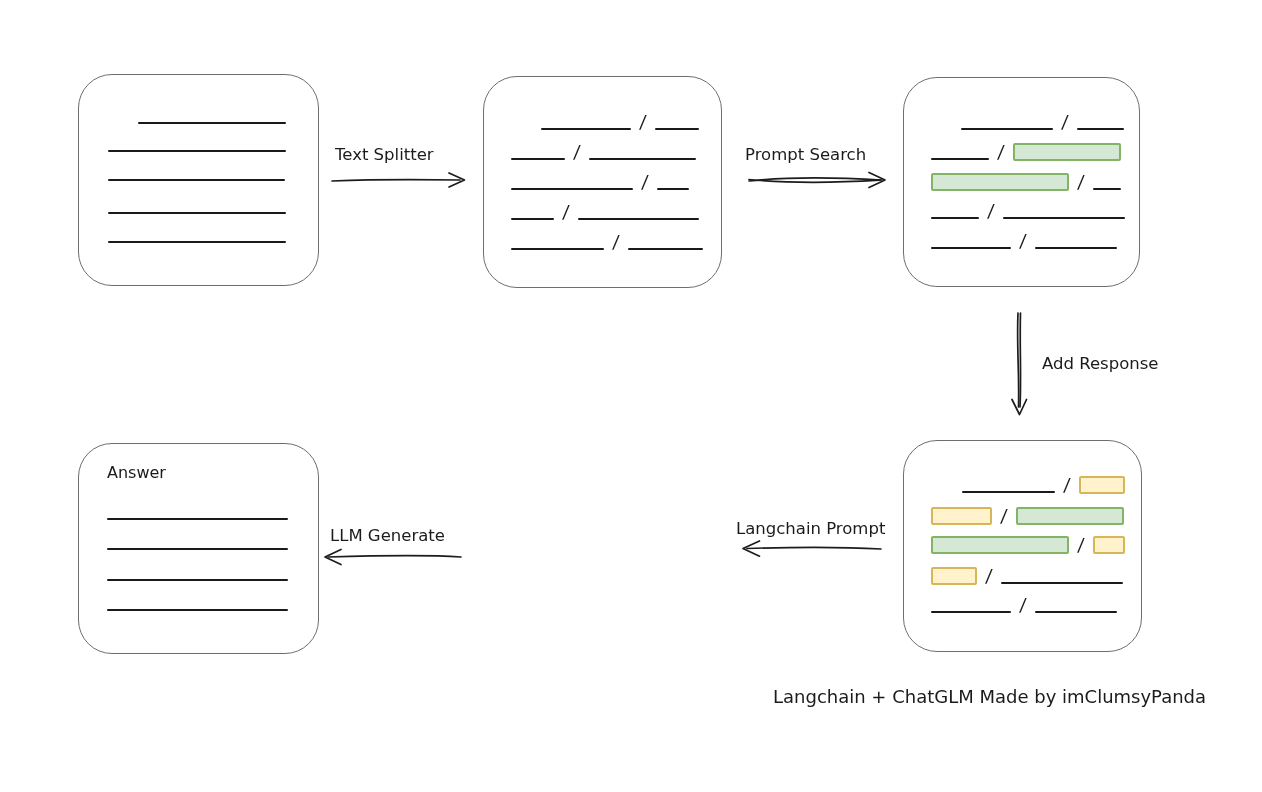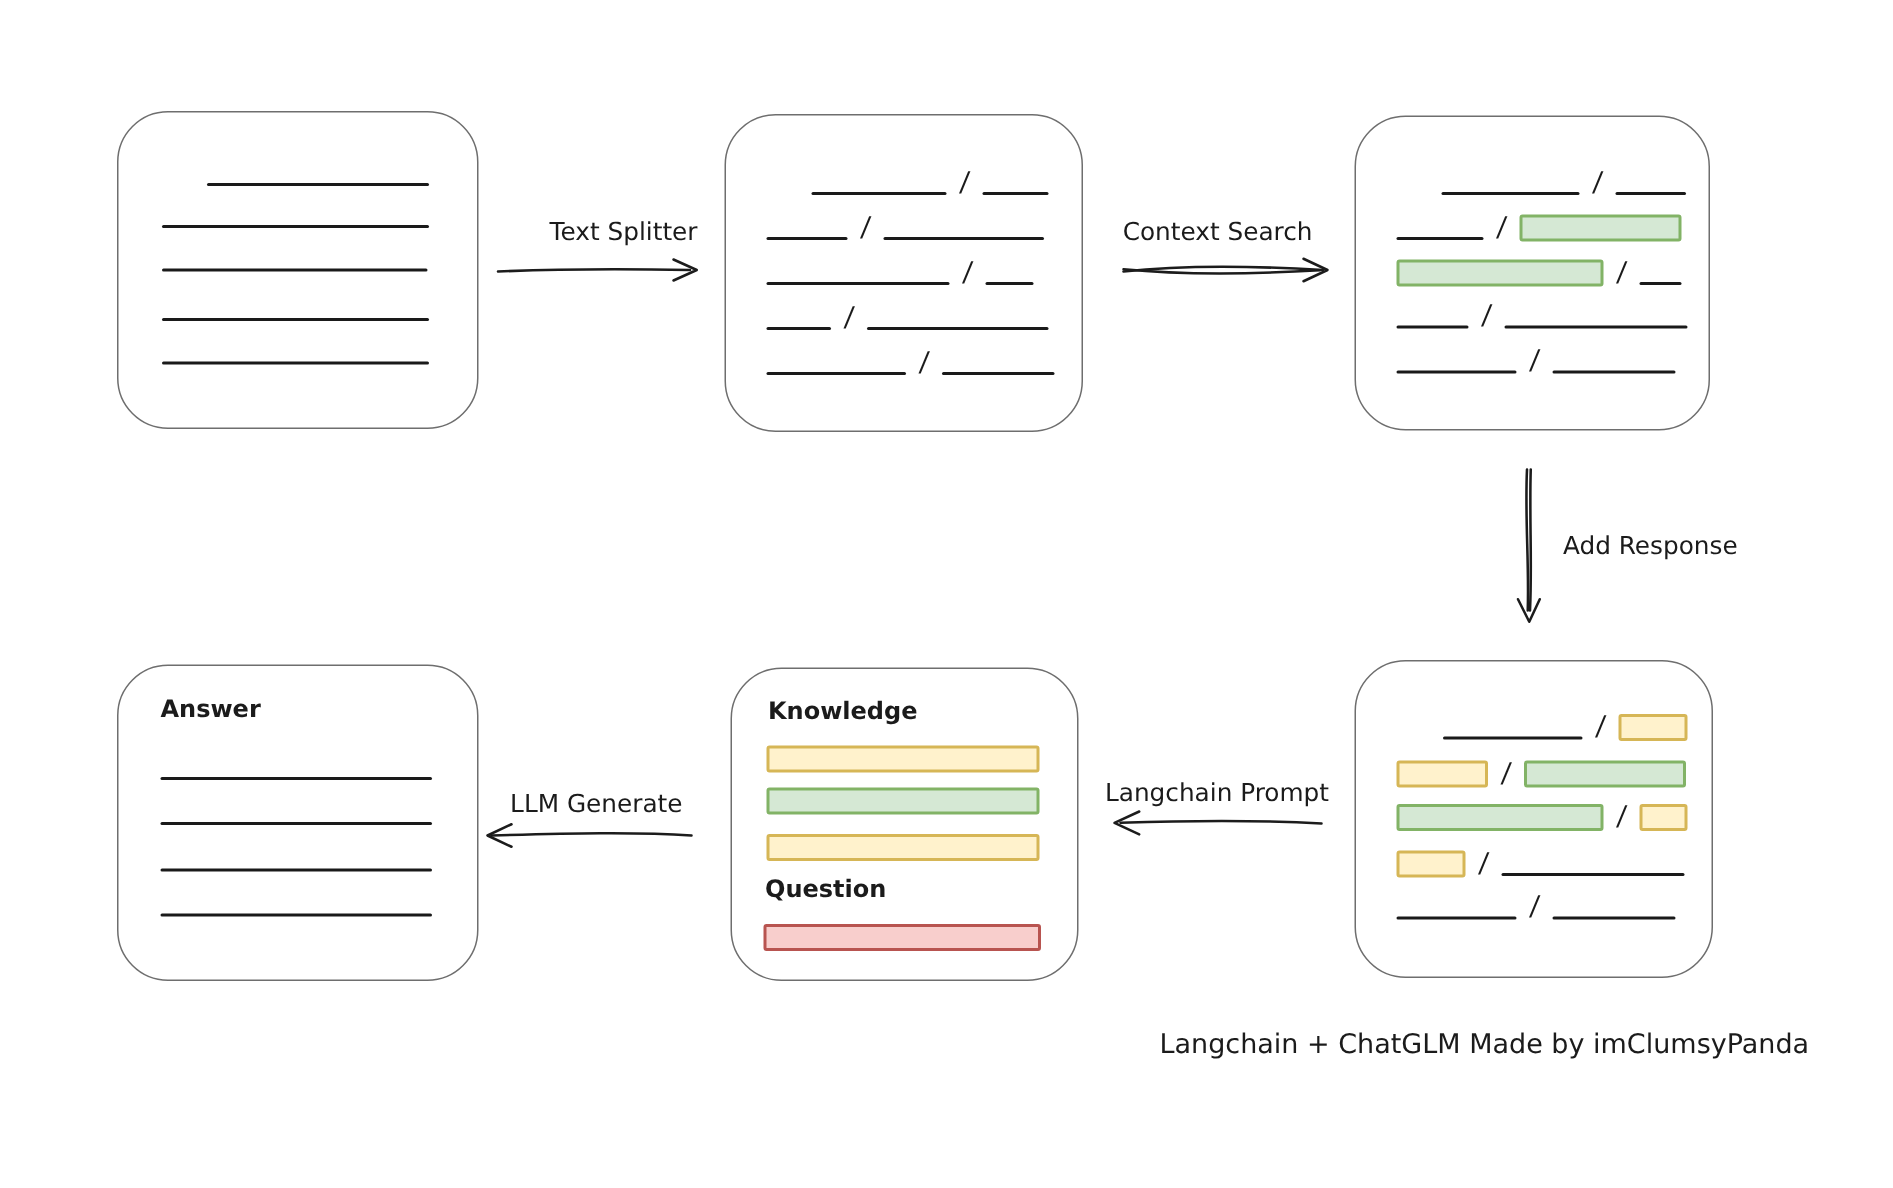--- a/index.html
+++ b/index.html
@@ -20,23 +20,23 @@
     transform:skewX(-6deg);margin:0 1px;
   }
   .seg-green{height:14px;border:2px solid var(--green-stroke);background:var(--green-fill);
     border-radius:2px;margin-bottom:-1px;}
   .seg-yellow{height:14px;border:2px solid var(--yellow-stroke);background:var(--yellow-fill);
     border-radius:2px;margin-bottom:-1px;}
   .bar{position:absolute;height:14px;border-radius:2px;border:2px solid #000;}
   .bar-yellow{background:var(--yellow-fill);border-color:var(--yellow-stroke);}
   .bar-green{background:var(--green-fill);border-color:var(--green-stroke);}
   .bar-red{background:var(--red-fill);border-color:var(--red-stroke);}
-  .box-label{position:absolute;font-size:16px;line-height:20px;font-weight:700;white-space:nowrap;}
+  .box-label{position:absolute;font-size:16px;line-height:20px;font-weight:400;white-space:nowrap;}
   .arrow-label{position:absolute;font-size:16.5px;line-height:19px;font-weight:500;
-    white-space:nowrap;text-align:right;}
+    white-space:nowrap;text-align:left;}
   .caption{position:absolute;font-size:18px;line-height:22px;font-weight:500;
     white-space:nowrap;text-align:center;}
   svg.arrows{position:absolute;left:0;top:0;pointer-events:none;}
   svg.arrows path{fill:none;stroke:#1c1c1c;stroke-width:1.7;stroke-linecap:round;stroke-linejoin:round;}
 </style>
 </head>
 <body>
 
 <div class="canvas">
 
@@ -135,47 +135,39 @@
         <span class="seg seg-slash">/</span>
         <div class="seg seg-line" style="width: 122px;"></div>
       </div>
       <div class="seg-row" style="left: 27px; top: 154px;">
         <div class="seg seg-line" style="width: 80px;"></div>
         <span class="seg seg-slash">/</span>
         <div class="seg seg-line" style="width: 82px;"></div>
       </div>
     </div>
 
-  <div class="box" style="left:487px;top:445px;width:230px;height:207px;">
-    <div class="box-label" style="left:24px;top:18px;">Knowledge</div>
-    <div class="box-label" style="left:22px;top:137px;">Question</div>
-  <div class="bar bar-yellow" style="left: 23px; top: 51px; width: 178px;"></div>
-      <div class="bar bar-green" style="left: 23px; top: 79px; width: 178px;"></div>
-      <div class="bar bar-yellow" style="left: 23px; top: 110px; width: 178px;"></div>
-      <div class="bar bar-red" style="left: 21px; top: 170px; width: 181px;"></div>
-    </div>
 
   <div class="box" style="left:78px;top:443px;width:239px;height:209px;">
     <div class="box-label" style="left:28px;top:19px;">Answer</div>
   <div class="seg-row" style="left: 28px; top: 58px;">
         <div class="seg seg-line" style="width: 181px;"></div>
       </div>
       <div class="seg-row" style="left: 28px; top: 88px;">
         <div class="seg seg-line" style="width: 181px;"></div>
       </div>
       <div class="seg-row" style="left: 28px; top: 119px;">
         <div class="seg seg-line" style="width: 181px;"></div>
       </div>
       <div class="seg-row" style="left: 28px; top: 149px;">
         <div class="seg seg-line" style="width: 181px;"></div>
       </div>
     </div>
 
   <div class="arrow-label" style="left:335px;top:145px;width:130px;">Text Splitter</div>
-  <div class="arrow-label" style="left:745px;top:145px;width:130px;">Context Search</div>
+  <div class="arrow-label" style="left:745px;top:145px;width:130px;">Prompt Search</div>
   <div class="arrow-label" style="left:1042px;top:354px;text-align:left;">Add Response</div>
   <div class="arrow-label" style="left:736px;top:519px;width:150px;">Langchain Prompt</div>
   <div class="arrow-label" style="left:330px;top:526px;width:125px;">LLM Generate</div>
 
   <div class="caption" style="left:773px;top:686px;width:400px;">Langchain + ChatGLM Made by imClumsyPanda</div>
 
   <svg class="arrows" width="1262" height="792" viewBox="0 0 1262 792">
     <g>
       <path d="M332,181 C375,179.2 415,179.2 460,180"></path>
       <path d="M449,173 L464.5,180 L449,187"></path>

